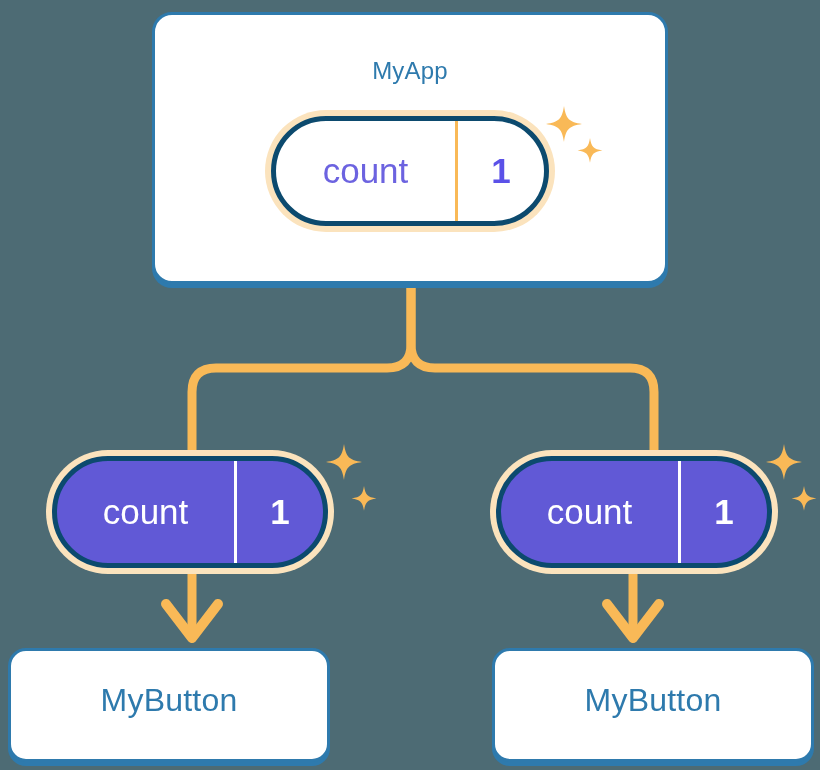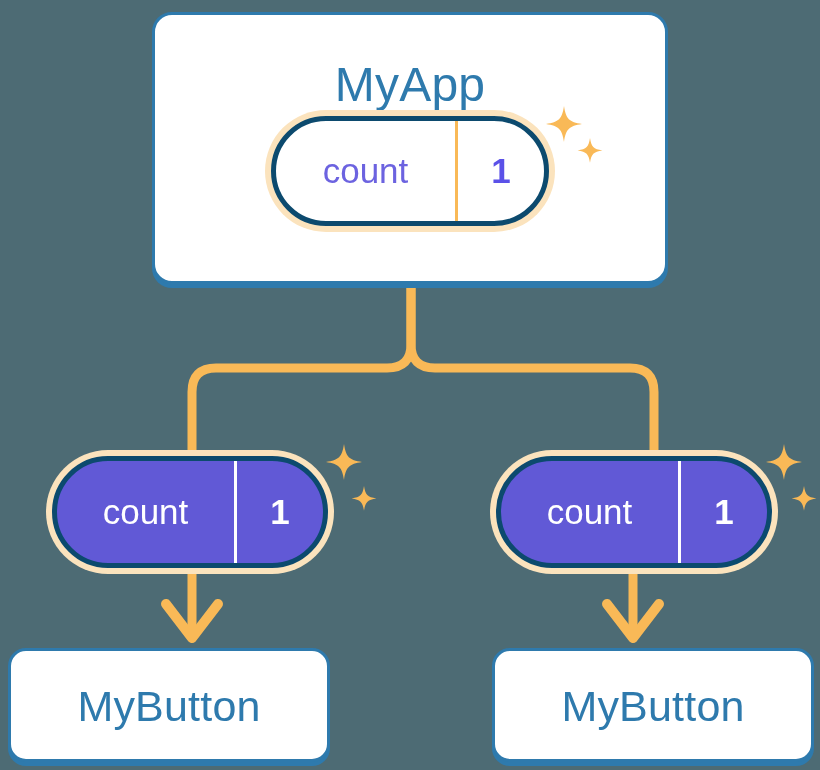--- a/index.html
+++ b/index.html
@@ -53,38 +53,38 @@
 
   #card-myapp {
     left: 152px;
     top: 12px;
     width: 516px;
     height: 272px;
     border-radius: 20px;
   }
   #card-myapp .card-title {
     top: 42px;
-    font-size: 48px;
+    font-size: 24px;
   }
 
   #card-button-left {
     left: 8px;
     top: 648px;
     width: 322px;
     height: 114px;
   }
   #card-button-right {
     left: 492px;
     top: 648px;
     width: 322px;
     height: 114px;
   }
   .card-button .card-title {
     top: 31px;
-    font-size: 43px;
+    font-size: 32px;
   }
 
   
   .pill {
     position: absolute;
     box-sizing: border-box;
     border-radius: 999px;
     background: #fbe3bd;
     padding: 6px;
     display: flex;

